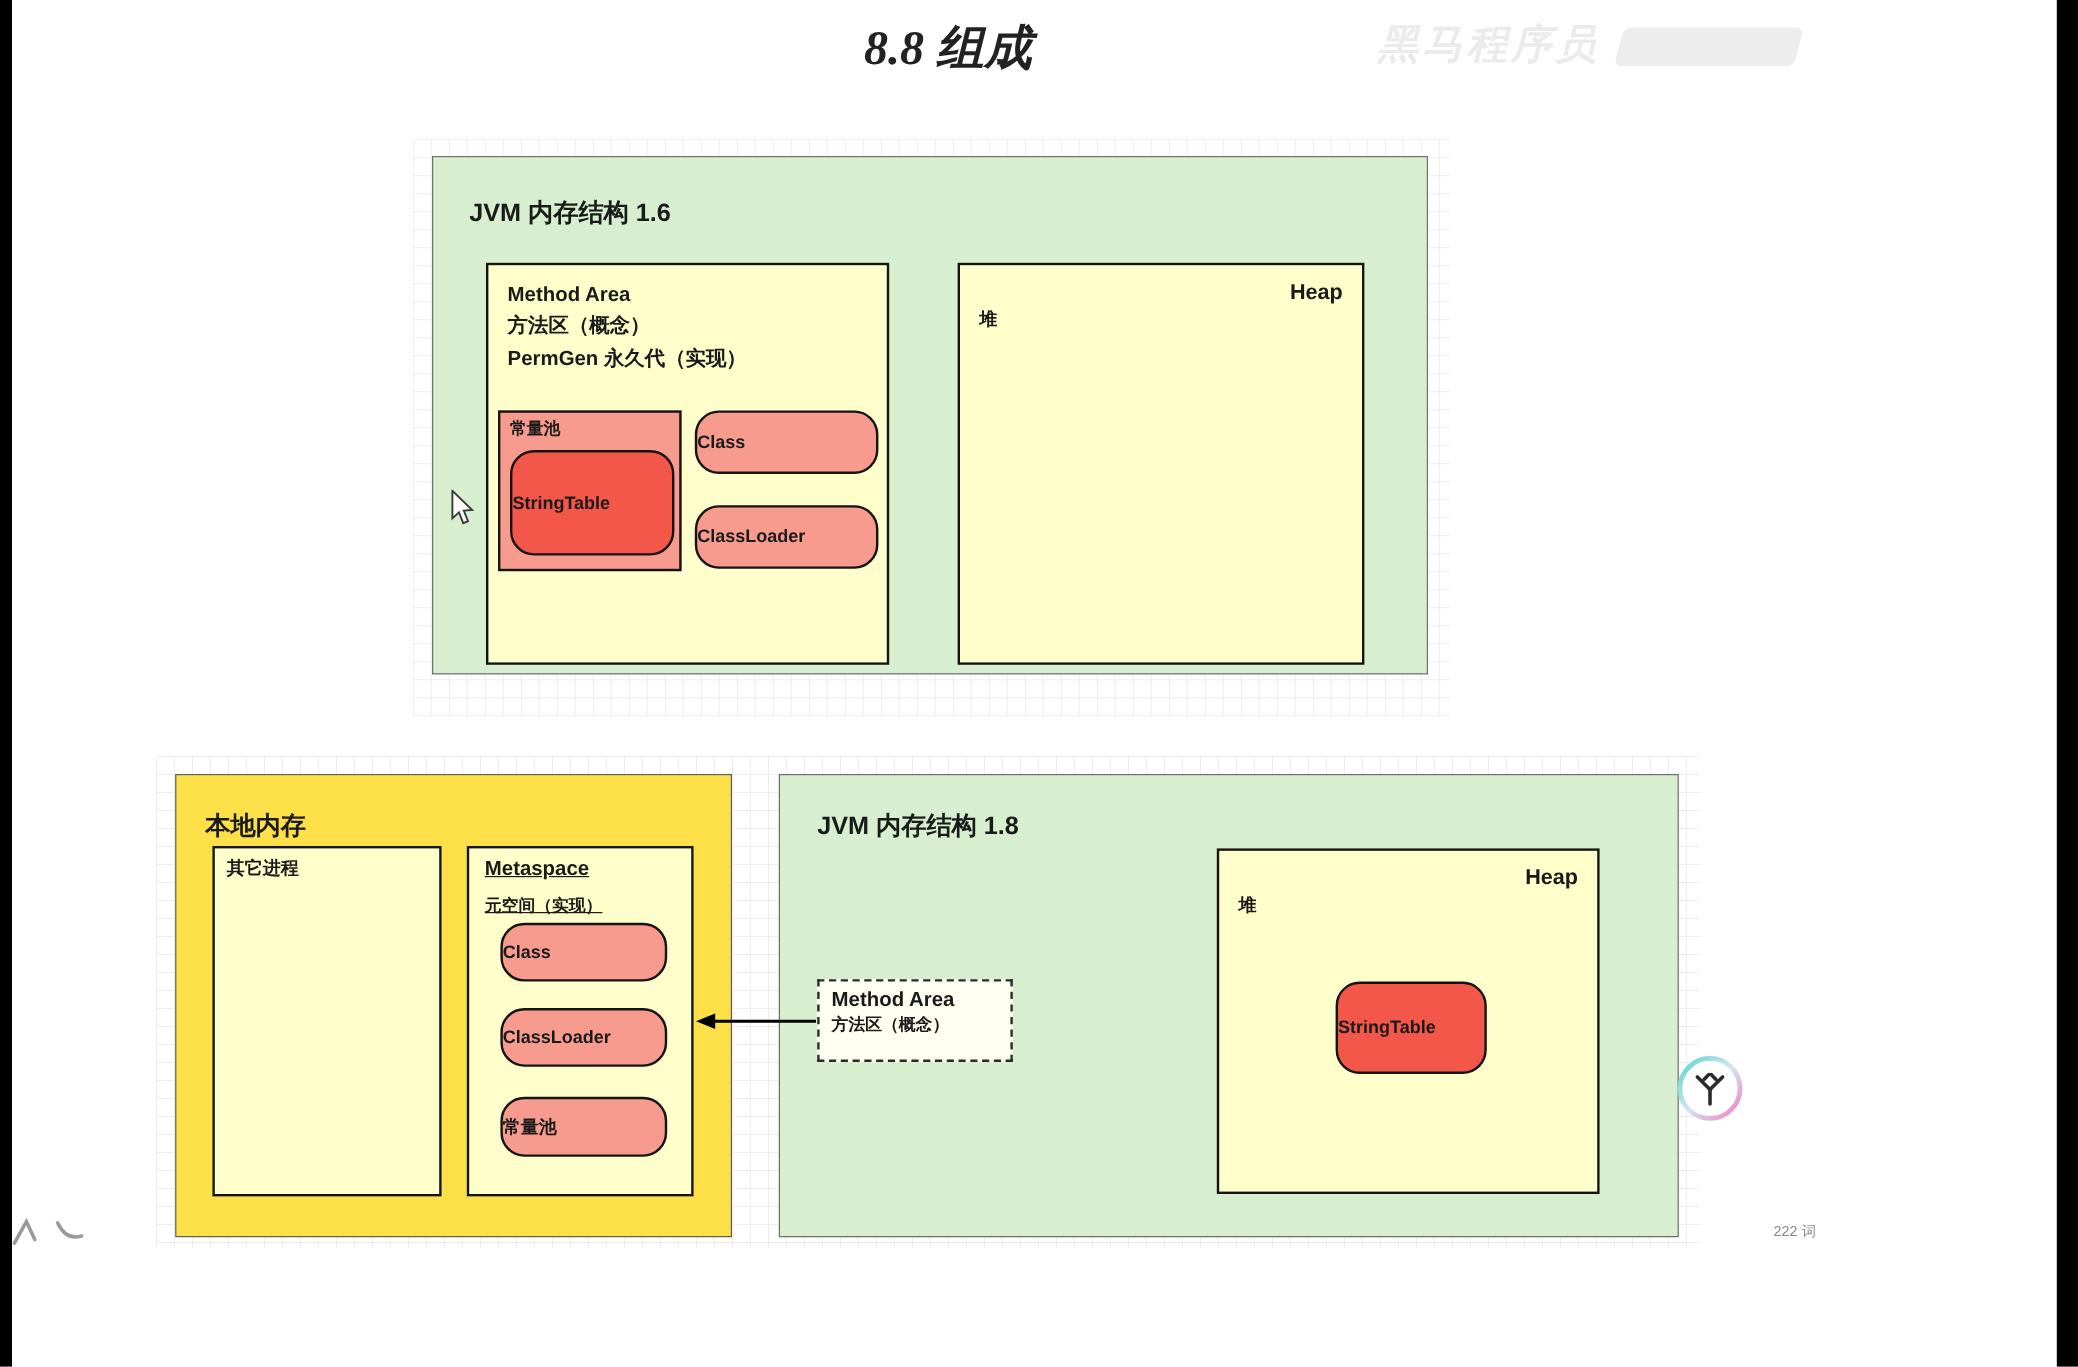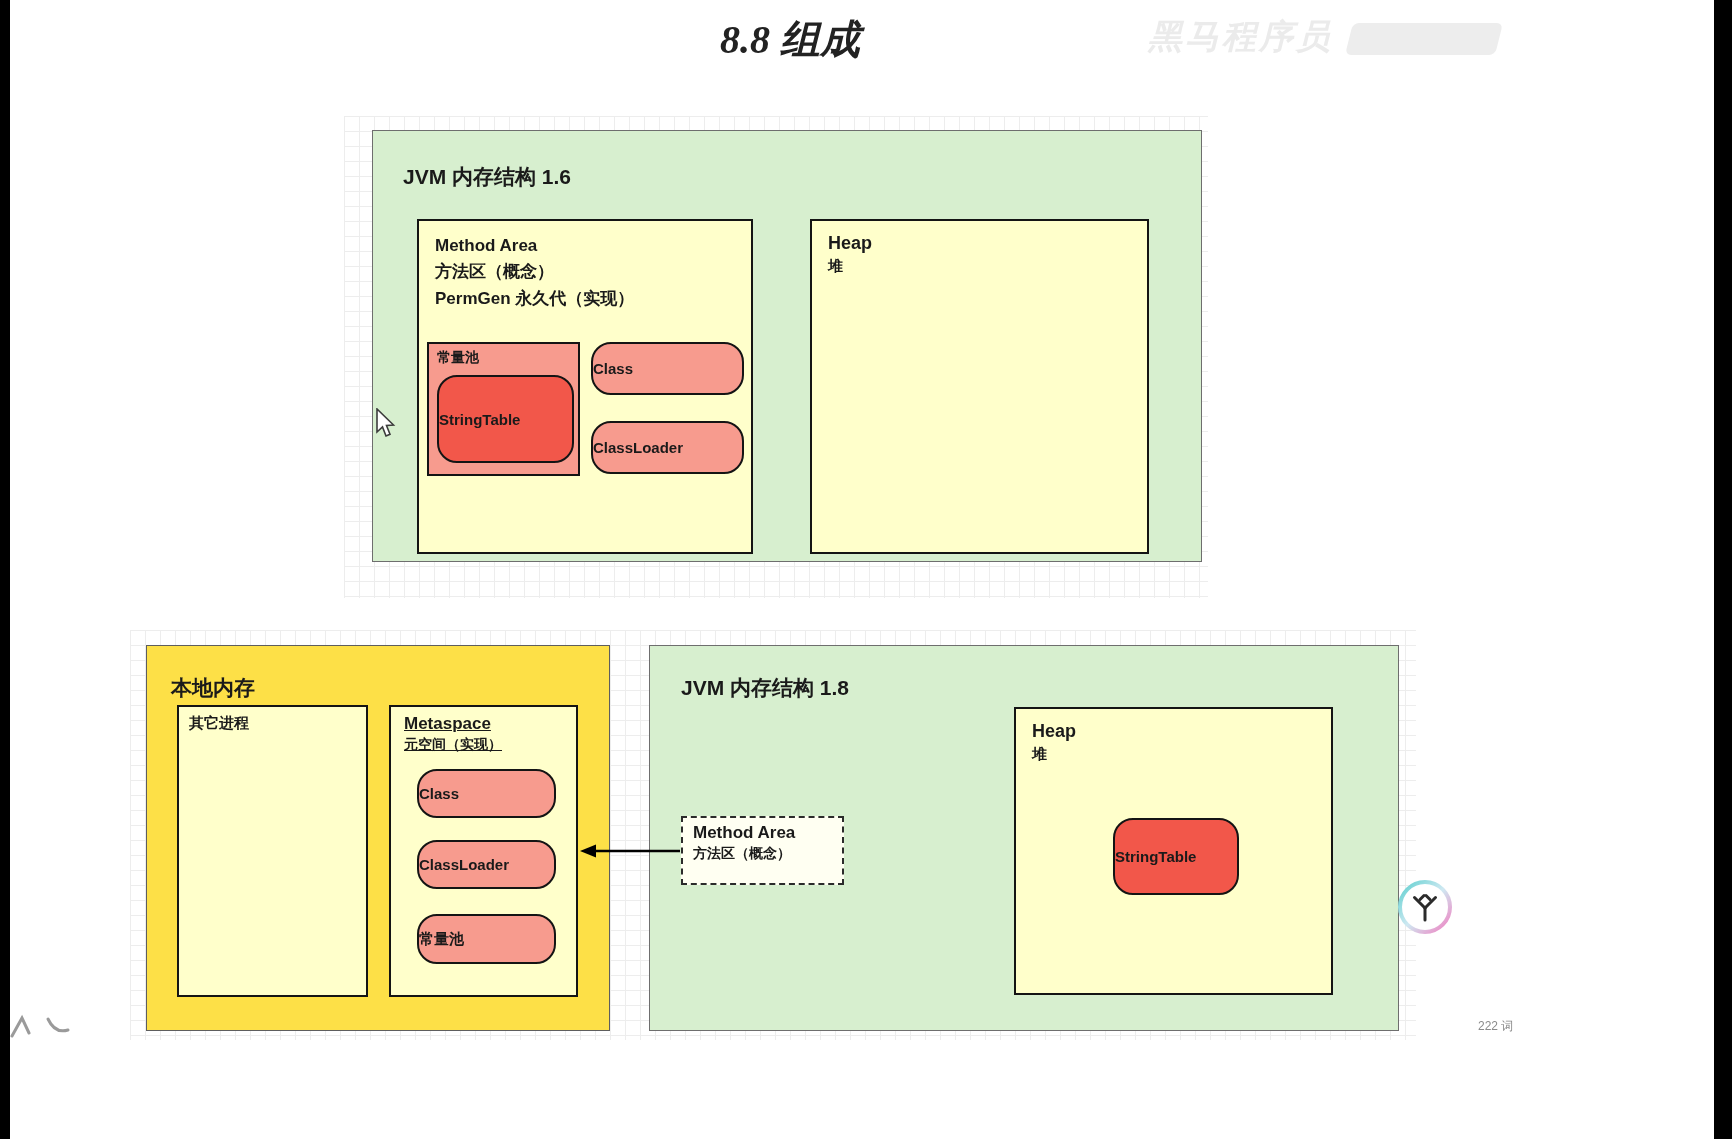--- a/index.html
+++ b/index.html
@@ -57,43 +57,43 @@
   .redbox { background:#f2574a; border:2px solid #141414; }
   .purple { background:#fde047; border:1px solid #5e5e5e; }
   .dashed { background:#fffff2; border:2px dashed #2b2b2b; }
 
   .center { display:flex; align-items:center; justify-content:flex-start;border-radius:20px; }
   .bold15 { font-weight:bold; font-size:15px; }
 
   .diagram-title { font-weight:bold; font-size:21px; white-space:nowrap; }
 
   
-  .jvm16 { left:372px; top:130px; width:830px; height:432px; }
+  .jvm16 { left:360px; top:130px; width:830px; height:432px; }
   .jvm16-title { left:30px; top:32px; }
   .ma16   { left:44px;  top:88px; width:336px; height:335px; }
   .heap16 { left:437px; top:88px; width:339px; height:335px; }
   .ma-text { padding:12px 16px; font-size:17px; font-weight:bold; line-height:1.55; }
   .cpool16 { left:8px;   top:121px; width:153px; height:134px; }
   .cpool-label { padding:5px 8px; font-size:14px; font-weight:bold; }
   .st16    { left:8px;   top:31px;  width:137px; height:88px; }
   .class16 { left:172px; top:121px; width:153px; height:53px; }
   .cl16    { left:172px; top:200px; width:153px; height:53px; }
   .heap-text { padding:12px 16px; }
-  .heap-name { font-size:18px; font-weight:bold; }
+  .heap-name { font-size:18px; font-weight:bold;text-align:right; }
   .heap-cn   { font-size:15px; font-weight:bold; margin-top:3px; }
 
   
   .purple-box { left:146px; top:645px; width:464px; height:386px; }
   .native-title { left:24px; top:28px; }
   .other { left:30px;  top:59px; width:191px; height:292px; }
   .other-label { padding:7px 10px; font-size:15px; font-weight:bold; }
   .meta  { left:242px; top:59px; width:189px; height:292px; }
   .meta-head { padding:7px 13px;text-decoration:underline; }
   .meta-name { font-size:17px; font-weight:bold; }
-  .meta-cn   { font-size:14px; font-weight:bold; margin-top:2px; }
+  .meta-cn   { font-size:14px; font-weight:bold; margin-top:12px; }
   .mclass { left:26px; top:62px;  width:139px; height:49px; }
   .mcl    { left:26px; top:133px; width:139px; height:49px; }
   .mcp    { left:26px; top:207px; width:139px; height:50px; }
 
   
   .jvm18 { left:649px; top:645px; width:750px; height:386px; }
   .jvm18-title { left:31px; top:28px; }
   .dashed18 { left:31px; top:170px; width:163px; height:69px; padding:5px 10px; }
   .dashed-name { font-size:17px; font-weight:bold; }
   .dashed-cn   { font-size:14px; font-weight:bold; margin-top:2px; }

